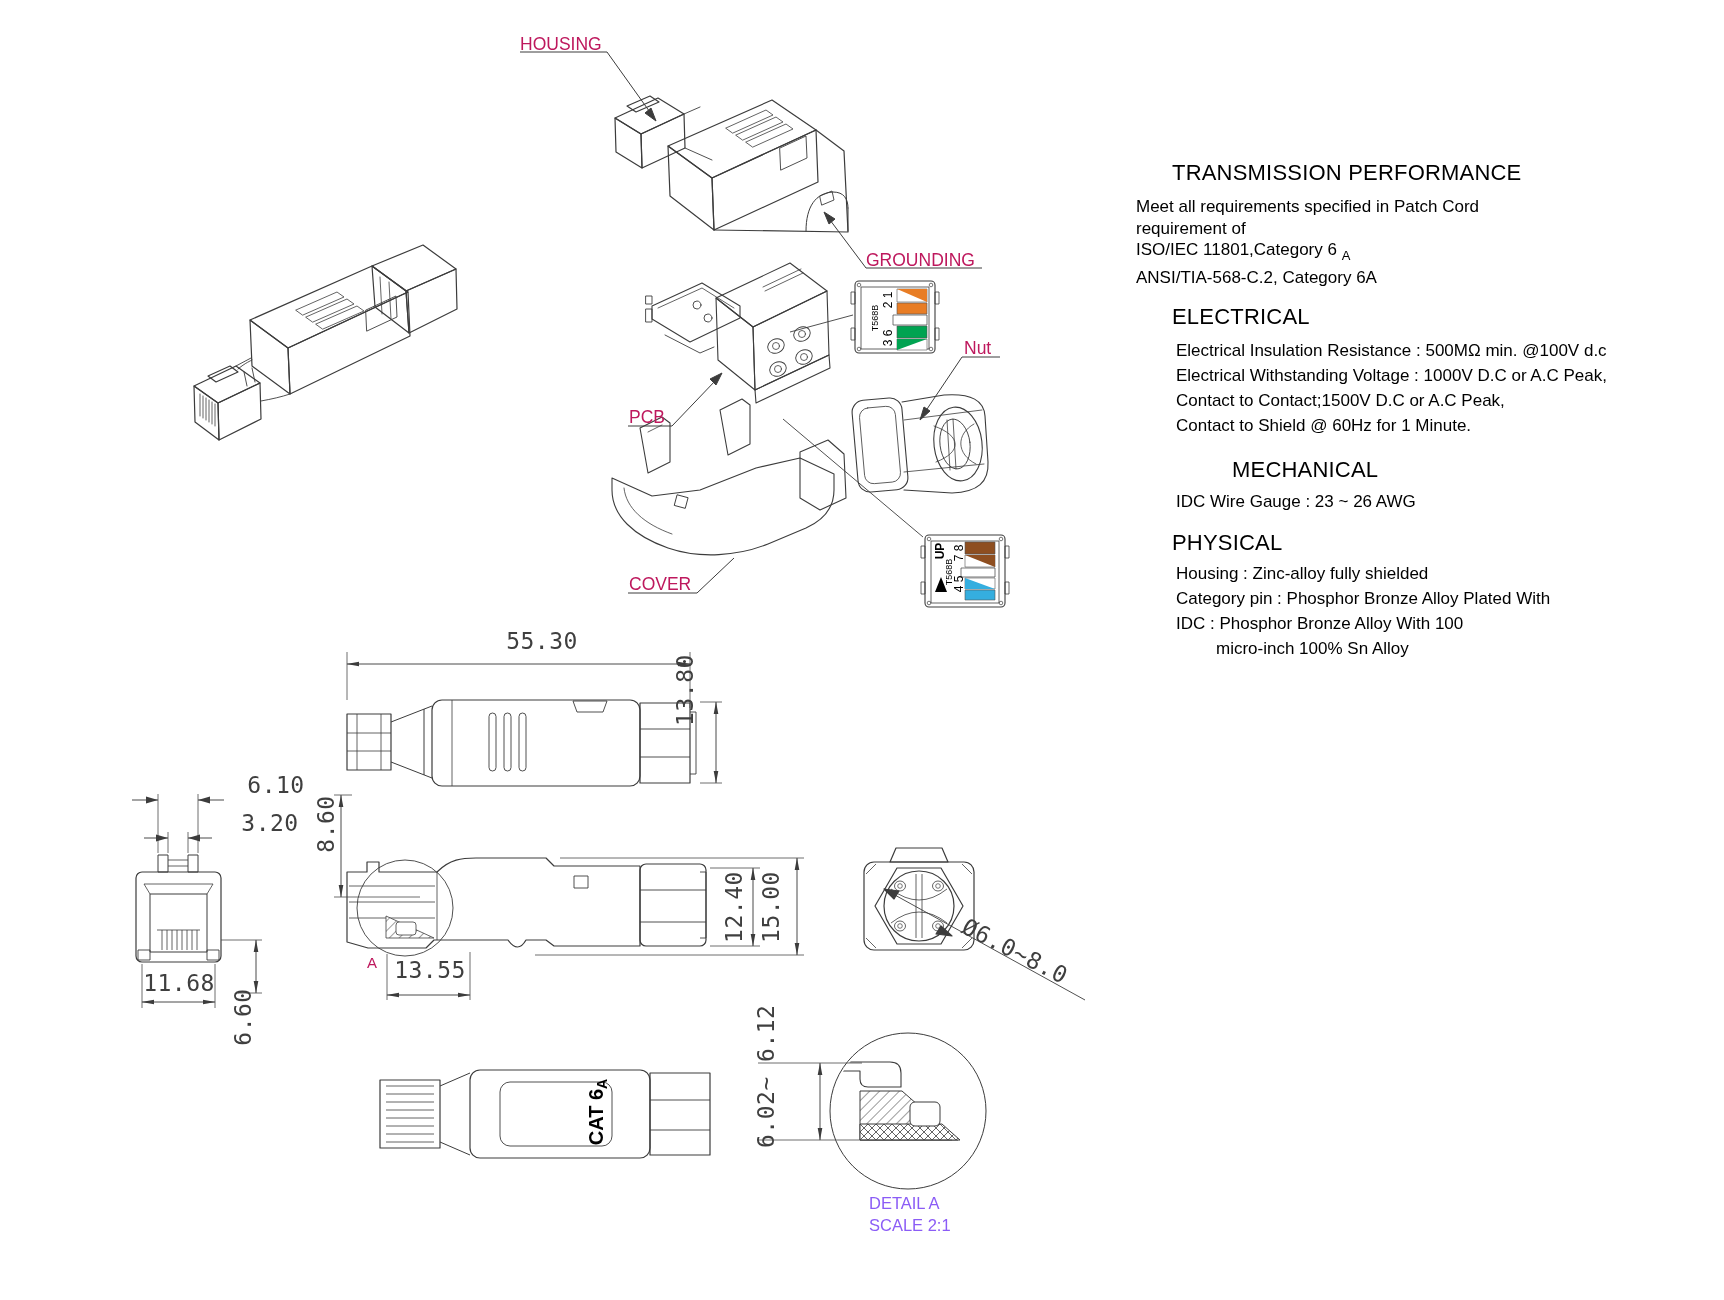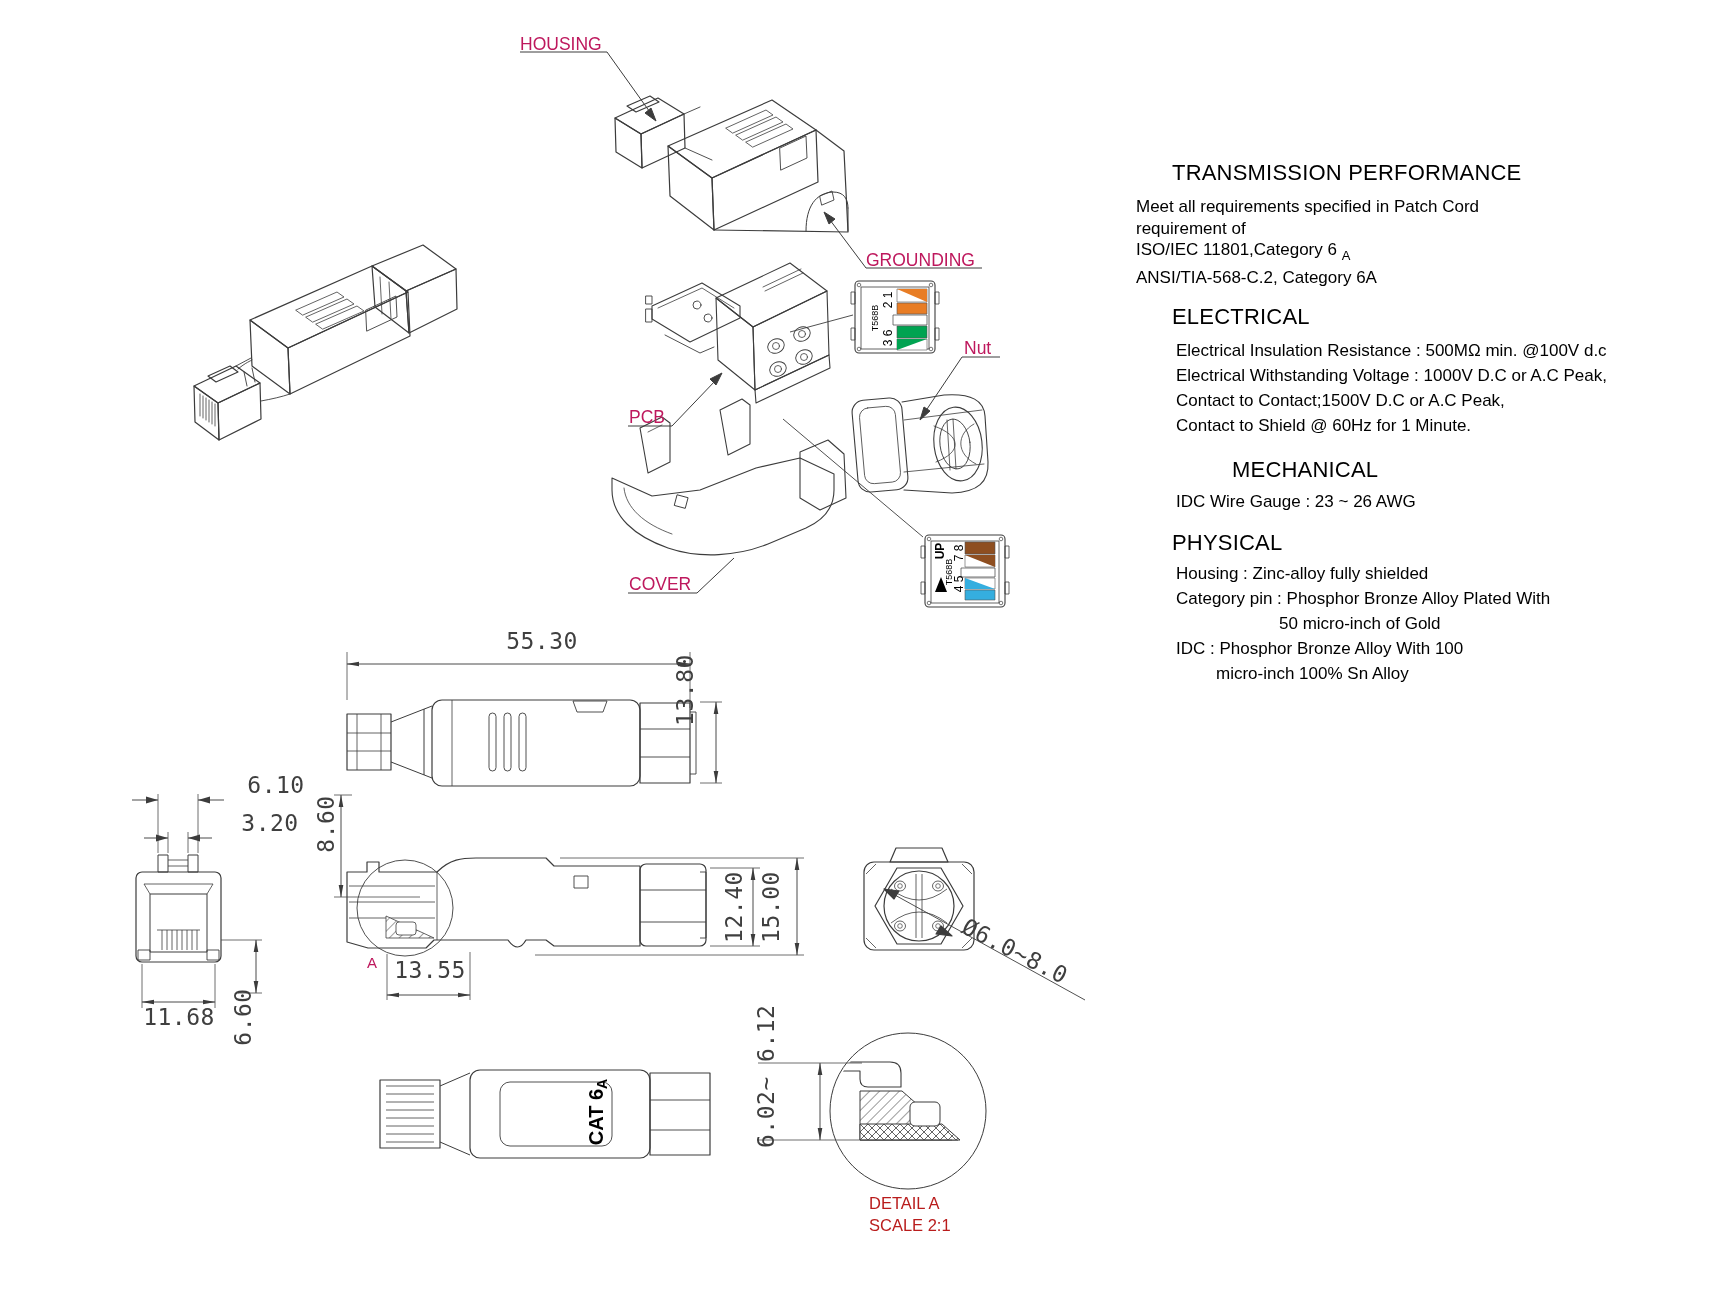--- a/index.html
+++ b/index.html
@@ -20,21 +20,21 @@
        text-align:center;line-height:24px;height:24px;white-space:nowrap;}
   .catsub{font-size:14px;vertical-align:-4px;}
   .spec-h{position:absolute;font:22px "Liberation Sans",sans-serif;color:#000;white-space:nowrap;letter-spacing:0.2px;}
   .spec-block{position:absolute;font:17px "Liberation Sans",sans-serif;color:#000;white-space:nowrap;}
   .lh21 div{line-height:21.5px;}
   .lh25 div{line-height:25px;}
   .ind4{padding-left:4px;}
   .ind44{padding-left:44px;}
   .ind107{padding-left:107px;}
   .suba{font-size:13px;vertical-align:-5px;}
-  .detail-lbl{position:absolute;font:16.5px "Liberation Sans",sans-serif;color:#b91c1c;white-space:nowrap;}
+  .detail-lbl{position:absolute;font:16.5px "Liberation Sans",sans-serif;color:#8b5cf6;white-space:nowrap;}
 </style>
 </head>
 <body>
 
 <div class="page">
 
 <svg width="1724" height="1300" viewBox="0 0 1724 1300">
   <defs>
     <marker id="dimarr" viewBox="0 0 12 6" markerWidth="13" markerHeight="7" refX="11.5" refY="3" orient="auto-start-reverse" markerUnits="userSpaceOnUse">
       <path d="M12,3 L0,0.8 L0,5.2 Z" fill="#3c3c3c"></path>
@@ -310,21 +310,21 @@
 <div class="lbl" style="left:866px;top:250px;">GROUNDING</div>
 <div class="lbl" style="left:629px;top:407px;">PCB</div>
 <div class="lbl" style="left:629px;top:574px;">COVER</div>
 <div class="lbl" style="left:964px;top:338px;">Nut</div>
 
 <div class="dim" style="left:506px;top:629px;width:72px;">55.30</div>
 <div class="dim vrot" style="left:640px;top:678px;width:90px;">13.80</div>
 <div class="dim" style="left:240px;top:773px;width:72px;">6.10</div>
 <div class="dim" style="left:234px;top:811px;width:72px;">3.20</div>
 <div class="dim vrot" style="left:286px;top:812px;width:80px;">8.60</div>
-<div class="dim" style="left:143px;top:971px;width:72px;margin-top:34px;">11.68</div>
+<div class="dim" style="left:143px;top:971px;width:72px;">11.68</div>
 <div class="dim vrot" style="left:203px;top:1005px;width:80px;">6.60</div>
 <div class="dim vrot" style="left:689px;top:895px;width:90px;">12.40</div>
 <div class="dim vrot" style="left:726px;top:895px;width:90px;">15.00</div>
 <div class="dim" style="left:392px;top:958px;width:76px;">13.55</div>
 <div class="dim rot27" style="left:957px;top:939px;width:116px;">Ø6.0~8.0</div>
 <div class="dim vrot" style="left:711px;top:1081px;width:110px;">6.02~ 6.12</div>
 
 <div class="lbl" style="left:367px;top:954px;font-size:15px;">A</div>
 <div class="detail-lbl" style="left:869px;top:1194px;">DETAIL A</div>
 <div class="detail-lbl" style="left:869px;top:1216px;">SCALE 2:1</div>
@@ -357,18 +357,17 @@
 
 <div class="spec-h" style="left:1232px;top:457px;">MECHANICAL</div>
 <div class="spec-block lh25" style="left:1172px;top:489px;">
   <div class="ind4">IDC Wire Gauge : 23 ~ 26 AWG</div>
 </div>
 
 <div class="spec-h" style="left:1172px;top:530px;">PHYSICAL</div>
 <div class="spec-block lh25" style="left:1172px;top:561px;">
   <div class="ind4">Housing : Zinc-alloy fully shielded</div>
   <div class="ind4">Category pin : Phosphor Bronze Alloy Plated With</div>
-  <div class="ind107">50 micro-inch of Gold</div>
   <div class="ind4">IDC : Phosphor Bronze Alloy With 100</div>
   <div class="ind44">micro-inch 100% Sn Alloy</div>
 </div>
 
 </div>
 
 </body></html>

